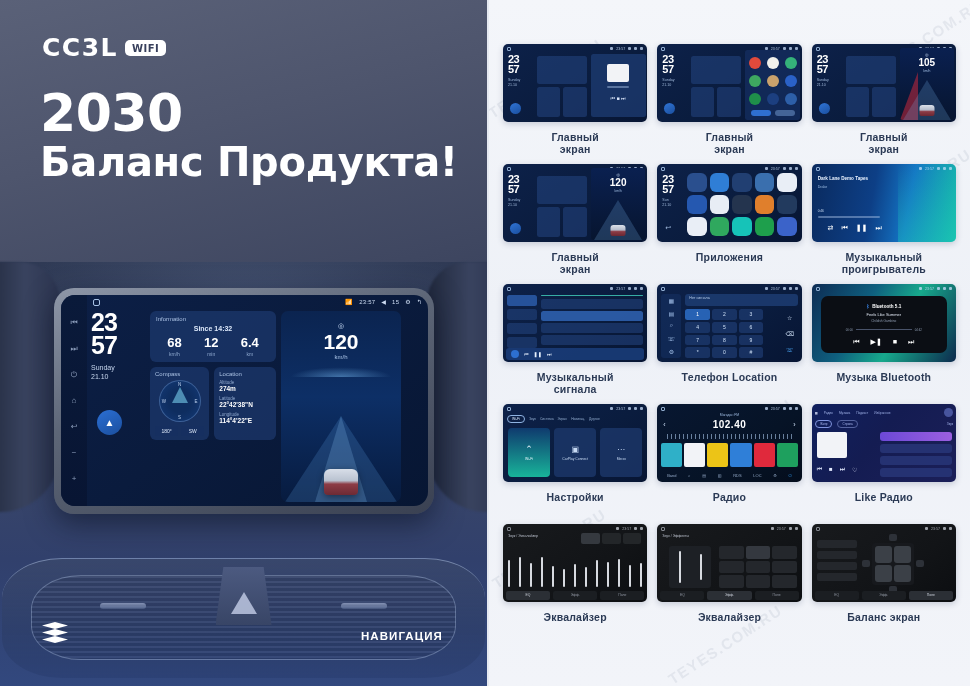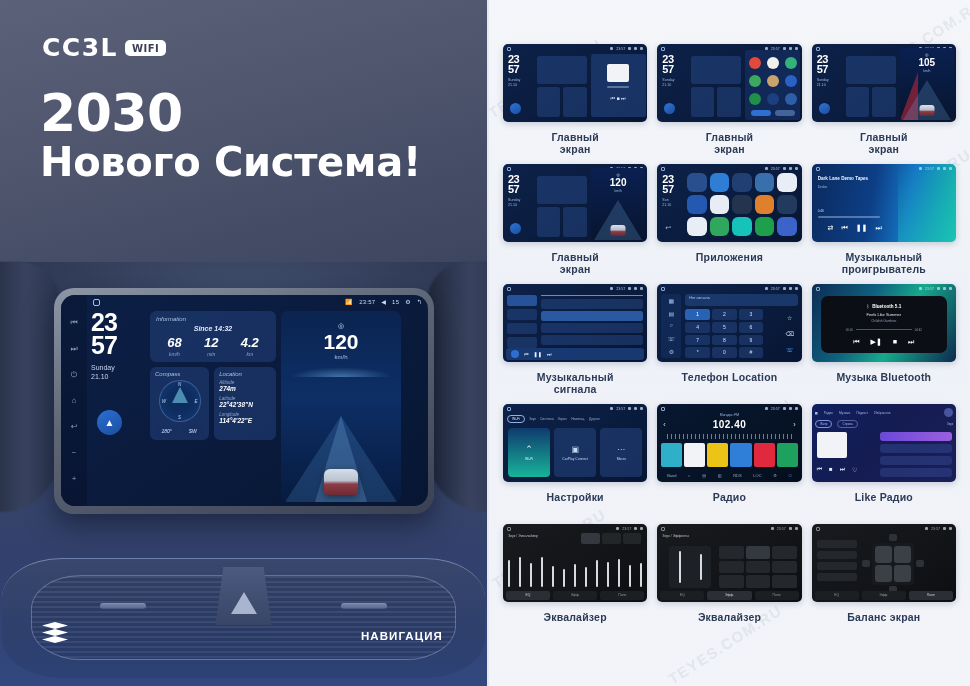--- a/index.html
+++ b/index.html
@@ -84,21 +84,21 @@
   .hu-home-icon { position: absolute; left: 6px; top: 4px; width: 7px; height: 7px; border: 1px solid #a8c2e6; border-radius: 2px; }
   .hu-grid { position: absolute; left: 4px; top: 16px; right: 4px; bottom: 4px; display: flex; gap: 5px; }
   .hu-col-a { width: 54px; display: flex; flex-direction: column; justify-content: flex-start; }
   .hu-clock { color: #fff; font-size: 25px; font-weight: 700; line-height: .92; letter-spacing: -1px; }
   .hu-day { color: #c6d6ee; font-size: 7px; margin-top: 7px; line-height: 1.25; }
   .hu-nav-fab {
     width: 25px; height: 25px; border-radius: 50%; margin-top: 28px; margin-left: 6px;
     background: linear-gradient(150deg, #2b6fd4, #1b4f9e); display: flex;
     align-items: center; justify-content: center; color: #fff; font-size: 10px;
   }
-  .hu-col-b { width: 126px; display: flex; flex-direction: column; gap: 5px; font-style: italic; }
+  .hu-col-b { width: 126px; display: flex; flex-direction: column; gap: 5px; }
   .hu-card { background: rgba(34,66,124,.55); border-radius: 6px; padding: 5px 6px; }
   .hu-card-title { color: #a9c0e2; font-size: 6px; margin-bottom: 3px; }
   .hu-since { color: #dce8fa; font-size: 7px; text-align: center; font-weight: 600; margin-bottom: 4px; }
   .hu-stats { display: flex; justify-content: space-around; }
   .hu-stat-v { color: #fff; font-size: 13px; font-weight: 700; line-height: 1; }
   .hu-stat-u { color: #8fa9cf; font-size: 5px; text-align: center; margin-top: 2px; }
   .hu-row2 { display: flex; gap: 5px; }
   .hu-compass { flex: 1; background: rgba(34,66,124,.55); border-radius: 6px; padding: 4px 5px; }
   .hu-compass-dial {
     width: 42px; height: 42px; margin: 3px auto 0; border-radius: 50%; position: relative;
@@ -226,21 +226,21 @@
   <div class="left-panel">
     <div class="lp-sheen"></div>
 
     <div class="logo-wrap">
       <span class="logo-text">CC3L</span>
       <span class="logo-badge">WIFI</span>
     </div>
 
     <div class="headline">
       <div class="h-year">2030</div>
-      <div class="h-l2">Нового Система!</div>
+      <div class="h-l2">Баланс Продукта!</div>
     </div>
 
     <div class="headunit-area">
       <div class="car-dash">
         <div class="dash-pillarL"></div>
         <div class="dash-pillarR"></div>
 
         <div class="screen-bezel">
           <div class="screen">
 
@@ -283,21 +283,21 @@
                     <div class="hu-stats">
                       <div>
                         <div class="hu-stat-v">68</div>
                         <div class="hu-stat-u">km/h</div>
                       </div>
                       <div>
                         <div class="hu-stat-v">12</div>
                         <div class="hu-stat-u">min</div>
                       </div>
                       <div>
-                        <div class="hu-stat-v">4.2</div>
+                        <div class="hu-stat-v">6.4</div>
                         <div class="hu-stat-u">km</div>
                       </div>
                     </div>
                   </div>
 
                   <div class="hu-row2">
                     <div class="hu-compass">
                       <div class="hu-card-title">Compass</div>
                       <div class="hu-compass-dial">
                         <div class="hu-needle"></div>

